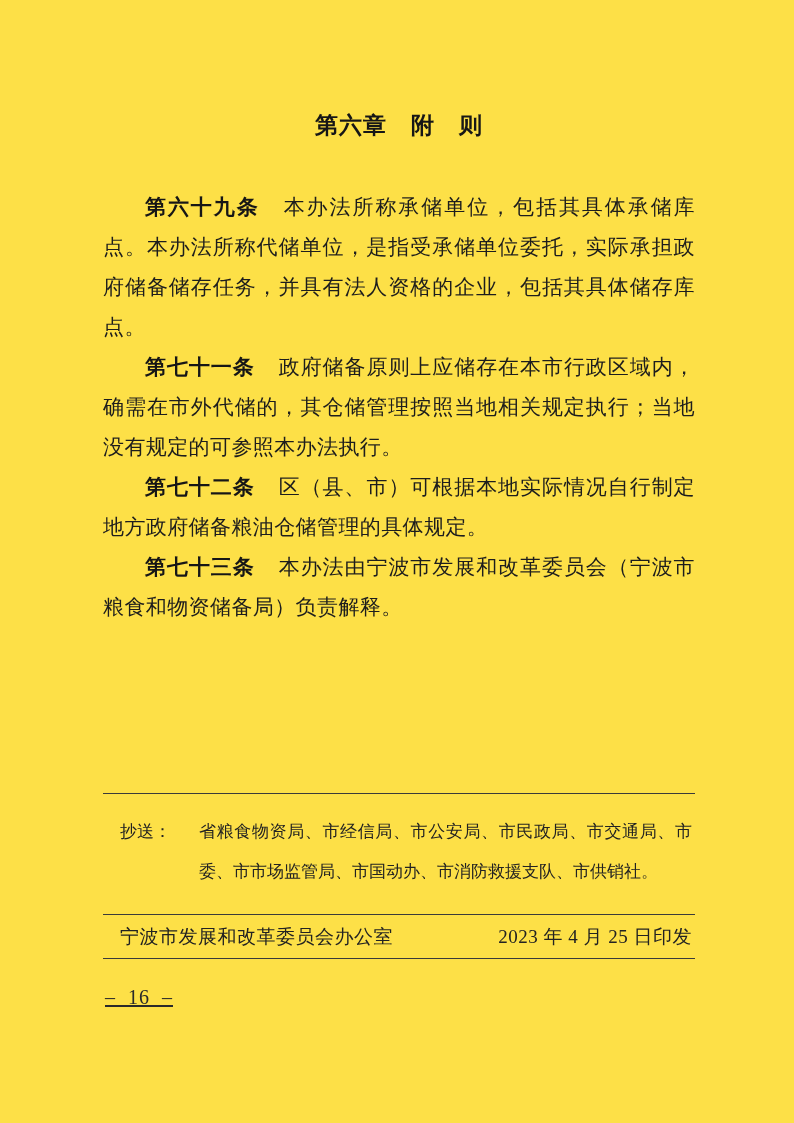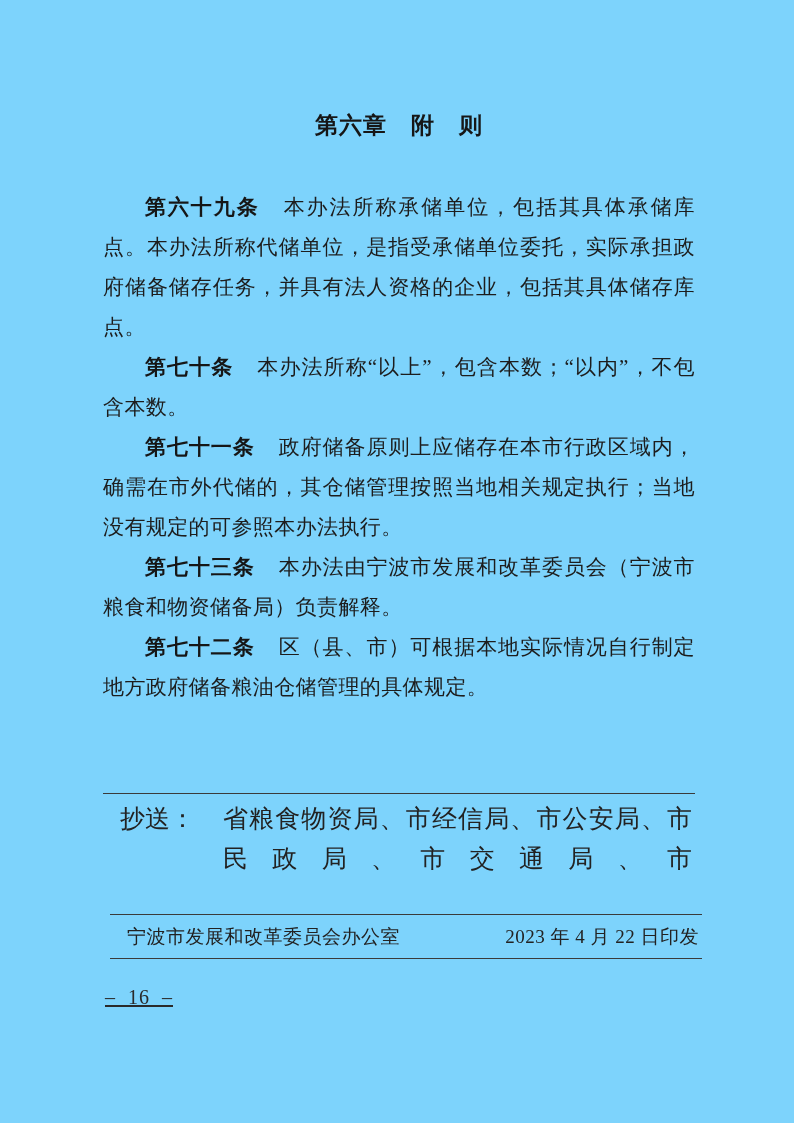--- a/index.html
+++ b/index.html
@@ -4,21 +4,21 @@
 <style>
   html, body {
     margin: 0;
     padding: 0;
     background: #ffffff;
   }
   .page {
     position: relative;
     width: 794px;
     height: 1123px;
-    background: #7dd3fc;
+    background: #fde047;
     color: #1d1d1d;
     font-family: "Liberation Serif", serif;
     overflow: hidden;
   }
   .content {
     position: absolute;
     left: 103px;
     top: 0;
     width: 592px;
   }
@@ -49,23 +49,23 @@
     margin-right: 24px;
     color: #161616;
   }
   
   .footer-cc {
     position: absolute;
     left: 103px;
     top: 793px;
     width: 592px;
     border-top: 1px solid #3a3a3a;
-    padding-top: 5px;
+    padding-top: 18px;
     display: flex;
-    font-size: 25px;
+    font-size: 17px;
     line-height: 40px;
     color: #222222;
   }
   .cc-label {
     white-space: nowrap;
     padding-left: 17px;
   }
   .cc-lines {
     flex: 1;
     padding-right: 3px;
@@ -74,21 +74,21 @@
     text-align: justify;
     text-align-last: justify;
     text-justify: inter-character;
     margin-left: 28px;
   }
   .cc-line.last {
     text-align-last: left;
   }
   .office-row {
     position: absolute;
-    left: 110px;
+    left: 103px;
     top: 914px;
     width: 592px;
     height: 43px;
     border-top: 1px solid #3a3a3a;
     border-bottom: 1px solid #3a3a3a;
     box-sizing: content-box;
     display: flex;
     justify-content: space-between;
     align-items: center;
     font-size: 19px;
@@ -121,47 +121,45 @@
   <div class="content">
 
     <div class="doc-title">第六章　附　则</div>
 
     <div class="body-text">
 
       <p class="article">
         <span class="article-label">第六十九条</span><span>本办法所称承储单位，包括其具体承储库点。本办法所称代储单位，是指受承储单位委托，实际承担政府储备储存任务，并具有法人资格的企业，包括其具体储存库点。</span>
       </p>
 
-      <p class="article">
-        <span class="article-label">第七十条</span><span>本办法所称“以上”，包含本数；“以内”，不包含本数。</span>
-      </p>
 
       <p class="article">
         <span class="article-label">第七十一条</span><span>政府储备原则上应储存在本市行政区域内，确需在市外代储的，其仓储管理按照当地相关规定执行；当地没有规定的可参照本办法执行。</span>
       </p>
 
       <p class="article">
-        <span class="article-label">第七十三条</span><span>本办法由宁波市发展和改革委员会（宁波市粮食和物资储备局）负责解释。</span>
+        <span class="article-label">第七十二条</span><span>区（县、市）可根据本地实际情况自行制定地方政府储备粮油仓储管理的具体规定。</span>
       </p>
 
       <p class="article">
-        <span class="article-label">第七十二条</span><span>区（县、市）可根据本地实际情况自行制定地方政府储备粮油仓储管理的具体规定。</span>
+        <span class="article-label">第七十三条</span><span>本办法由宁波市发展和改革委员会（宁波市粮食和物资储备局）负责解释。</span>
       </p>
 
 
     </div>
   </div>
 
   <div class="footer-cc">
     <div class="cc-label">抄送：</div>
     <div class="cc-lines">
       <div class="cc-line">省粮食物资局、市经信局、市公安局、市民政局、市交通局、市</div>
+      <div class="cc-line last">委、市市场监管局、市国动办、市消防救援支队、市供销社。</div>
     </div>
   </div>
 
   <div class="office-row">
     <div class="issuer">宁波市发展和改革委员会办公室</div>
-    <div class="print-date">2023 年 4 月 22 日印发</div>
+    <div class="print-date">2023 年 4 月 25 日印发</div>
   </div>
 
   <div class="page-num">– 16 –</div>
 
 </div>
 
 </body></html>

